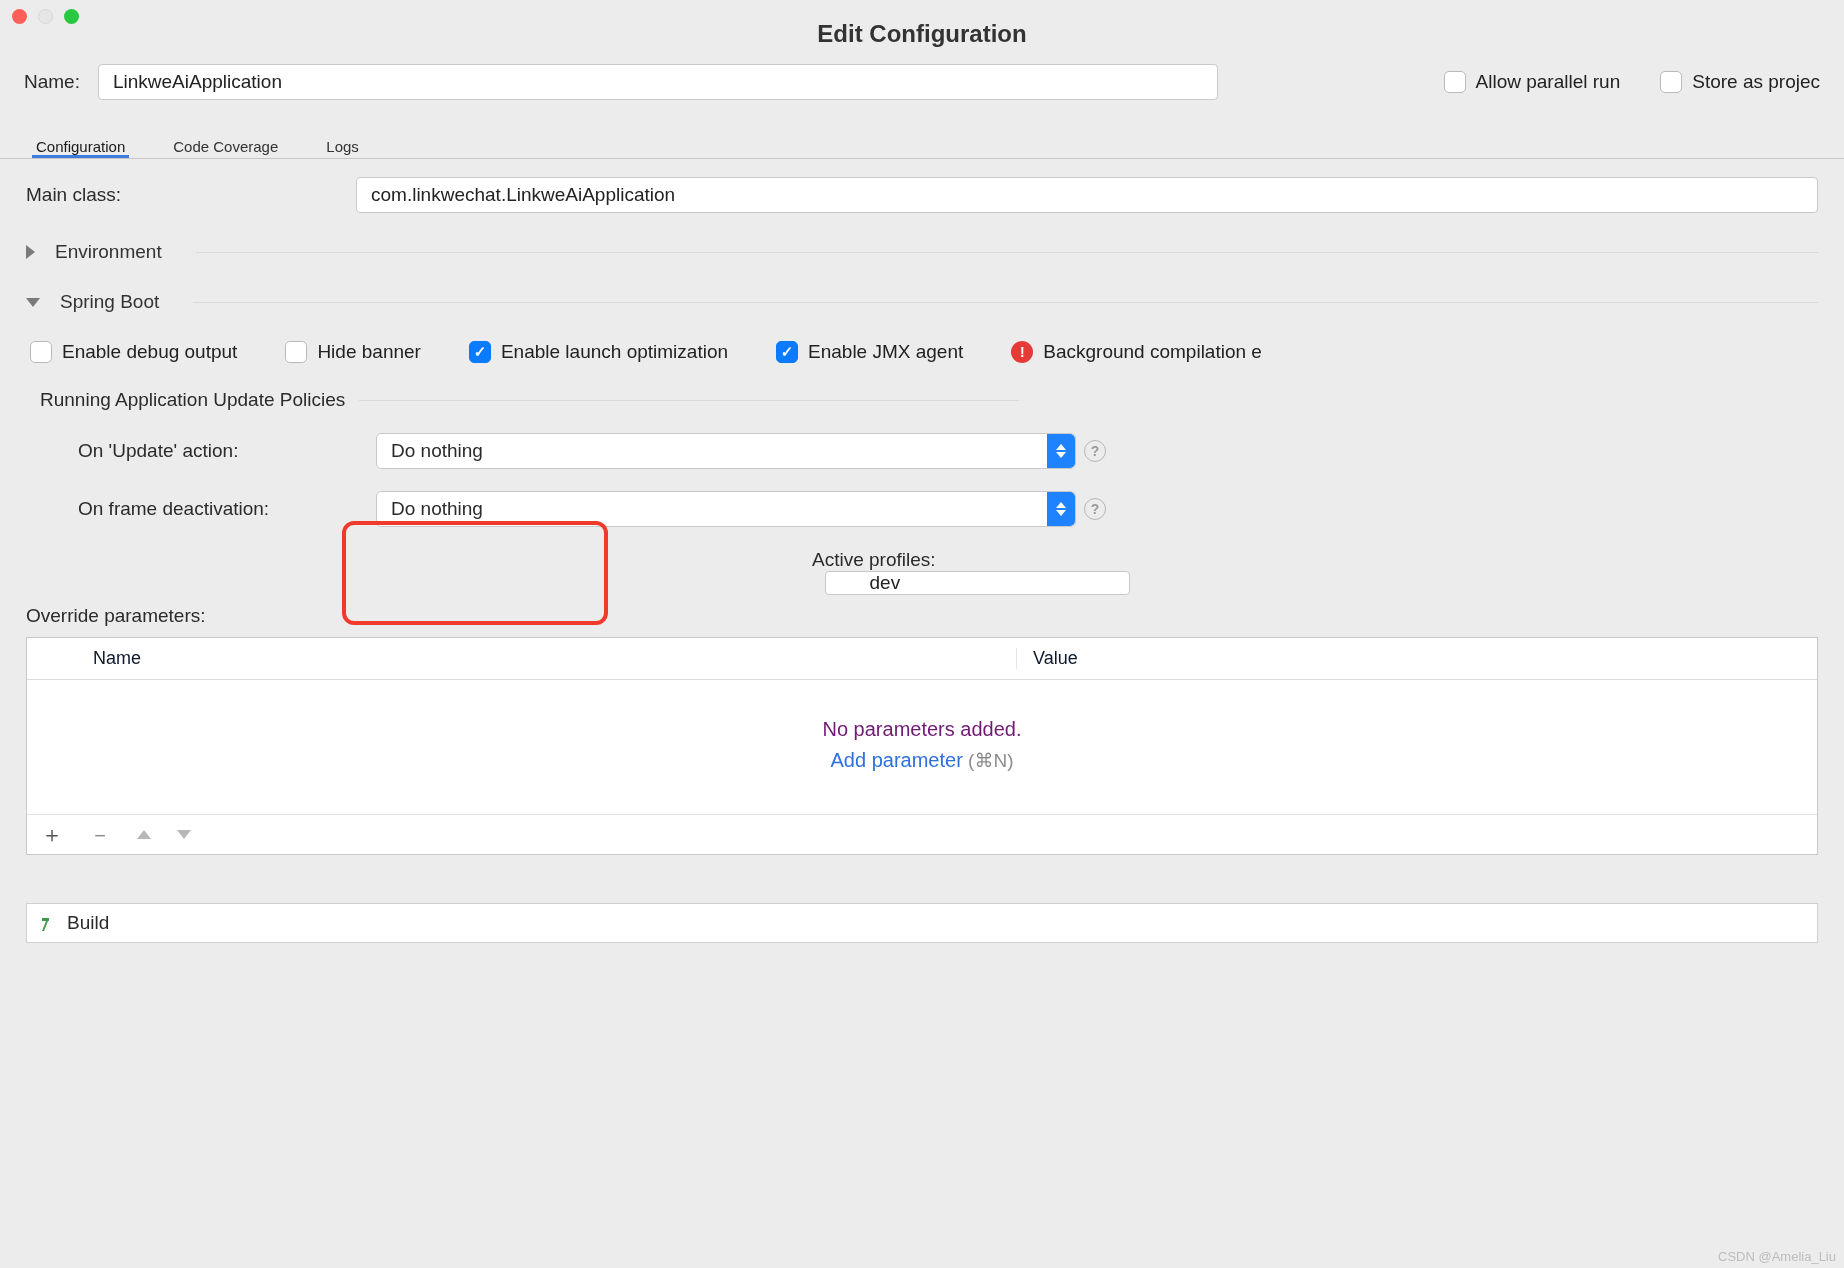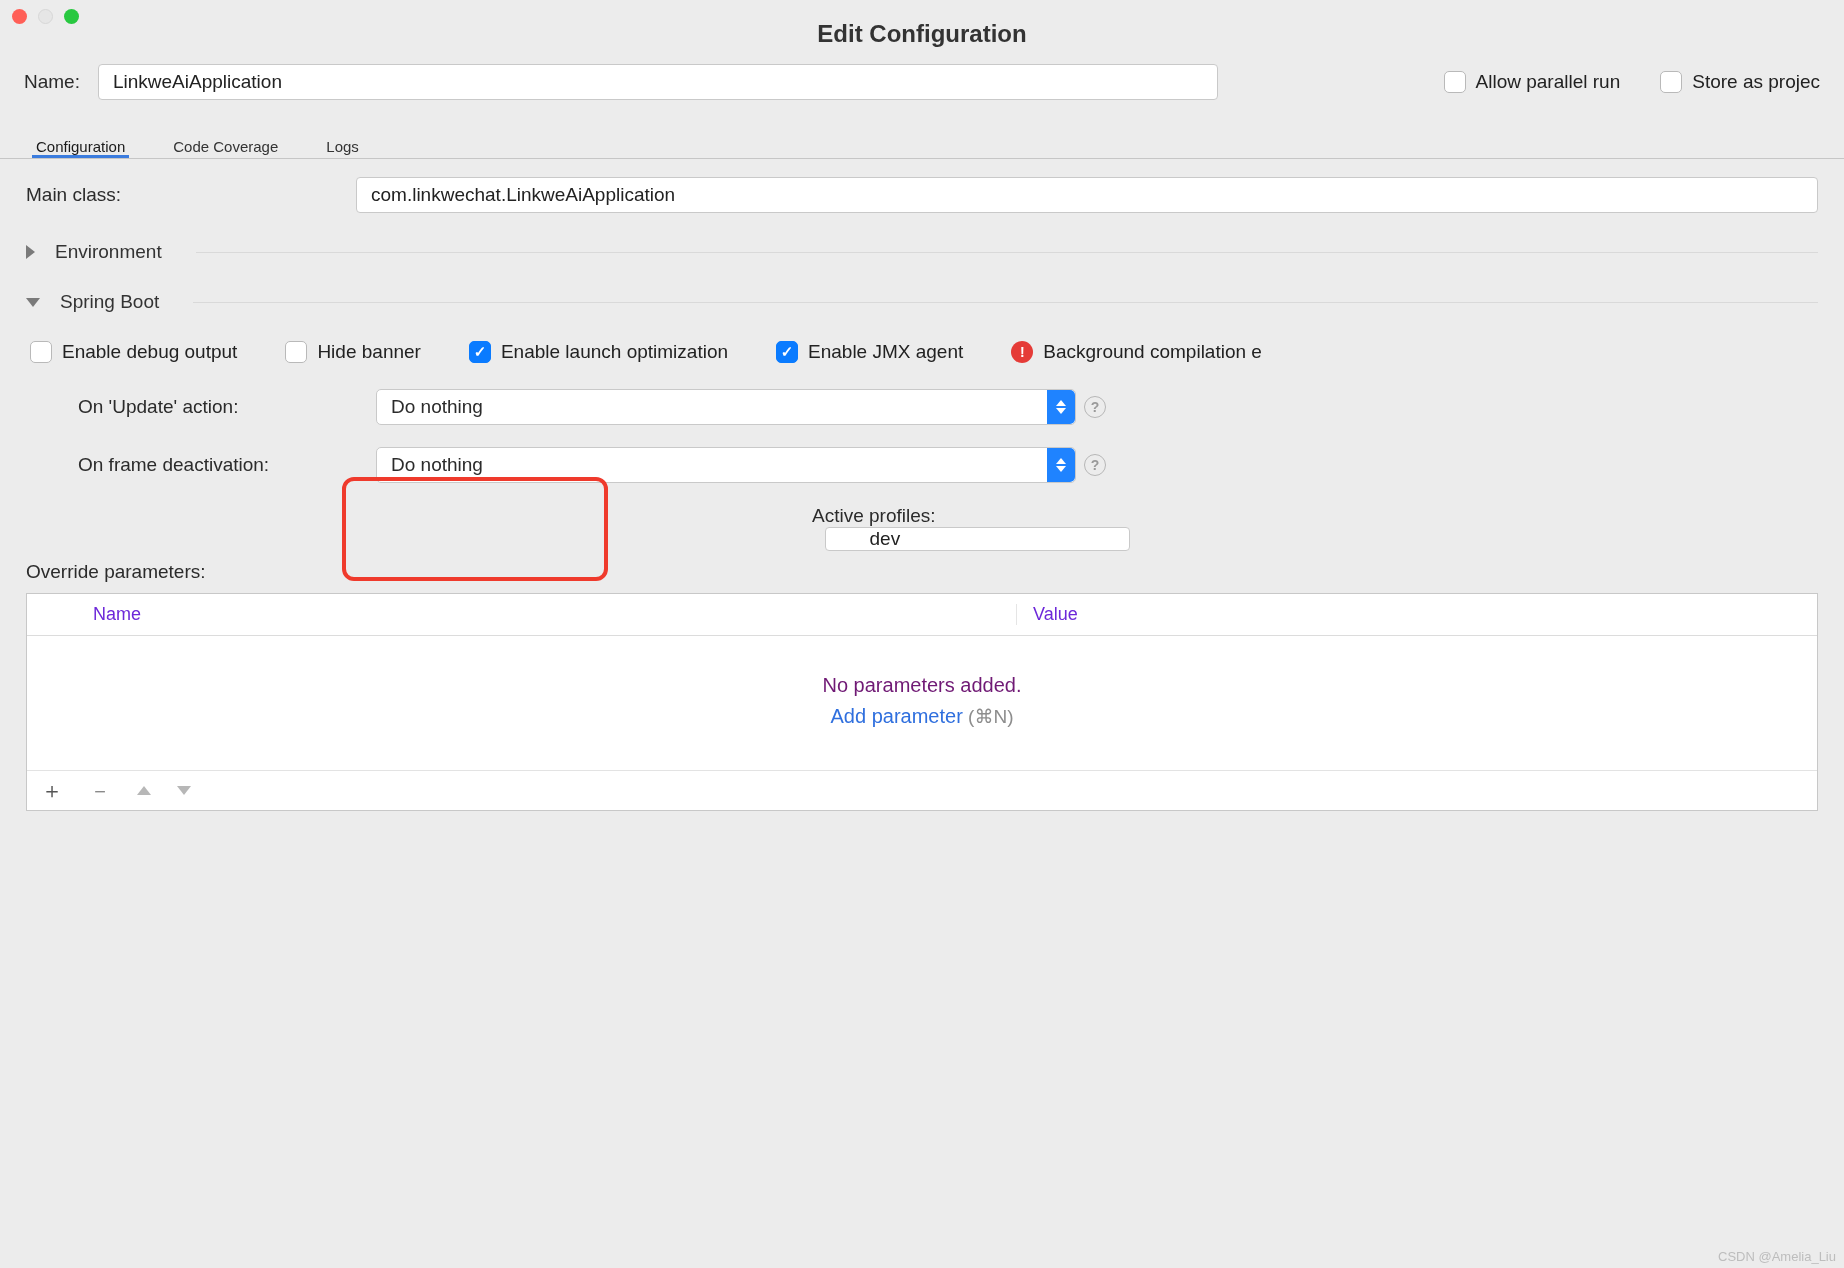--- a/index.html
+++ b/index.html
@@ -64,21 +64,21 @@
   .help{ width:22px;height:22px;border:1.5px solid #b7b7b7;border-radius:50%;display:flex;align-items:center;justify-content:center;color:#9a9a9a;font-size:14px;font-weight:600; }
 
   
   .hl-frame{ position:absolute; border:4px solid #ef3a2c; border-radius:12px; pointer-events:none; }
 
   .profiles-row{ display:flex; align-items:center; margin-bottom:10px;flex-direction:column; }
   .profiles-row .text-input{ flex:1; margin-left:110px; }
 
   .override-area{ margin-top:6px; }
   .table{ border:1px solid #c8c8c8; background:#fff; margin-top:10px; }
-  .thead{ display:flex; height:42px; align-items:center; border-bottom:1px solid #dcdcdc; font-size:18px; color:#6d28d9; }
+  .thead{ display:flex; height:42px; align-items:center; border-bottom:1px solid #dcdcdc; font-size:18px; color:#0f172a; }
   .thead .col-handle{ width:50px; border-right:1px solid #e5e5e5; }
   .thead .col-name  { flex:1; padding-left:16px; border-right:1px solid #e5e5e5; }
   .thead .col-value { flex:0 0 800px; padding-left:16px; }
   .tbody-empty{ padding:38px 0 42px 0; text-align:center; }
   .tbody-empty .hint{ color:#701a75; font-size:20px; margin-bottom:8px; }
   .tbody-empty .link{ color:#2f6fde; font-size:20px; }
   .tbody-empty .short{ color:#8d8d8d; }
   .tfoot{ height:40px; display:flex; align-items:center; gap:26px; padding:0 14px; border-top:1px solid #e3e3e3; color:#8a8a8a; font-size:22px; }
   .tfoot span{ cursor:default; }
 
@@ -154,20 +154,24 @@
     <label class="chk">
       <span class="box checked"></span>
       <span>Enable JMX agent</span>
     </label>
     <span class="chk" style="gap:10px;">
       <span class="err-icon">!</span>
       <span>Background compilation e</span>
     </span>
   </div>
 
+  <div class="policies-head">
+    <span>Running Application Update Policies</span>
+    <span class="line"></span>
+  </div>
 
   <div class="policy-row">
     <label>On 'Update' action:</label>
     <div class="select">
       <span>Do nothing</span>
       <span class="stepper">
           <span class="su"></span>
           <span class="sd"></span>
         </span>
     </div>
@@ -210,15 +214,24 @@
         <span style="color:#555;font-weight:400;">＋</span>
         <span>－</span>
         <span class="tri up" style="border-bottom-color:#b7b7b7;"></span>
         <span class="tri down" style="border-top-color:#b7b7b7;"></span>
       </div>
     </div>
   </div>
 </div>
 
 <div class="before-launch">
+  <div class="bl-row">
+    <span class="hammer">
+      <svg viewBox="0 0 18 18">
+          <path d="M3 4 L10 4 L10 7 L3 7 Z" fill="#3f9b47"></path>
+          <path d="M7 7 L9 7 L5 17 L3 17 Z" fill="#3f9b47"></path>
+        </svg>
+    </span>
+    <span>Build</span>
+  </div>
 </div>
 
 <div class="watermark">CSDN @Amelia_Liu</div>
 
 </body></html>

